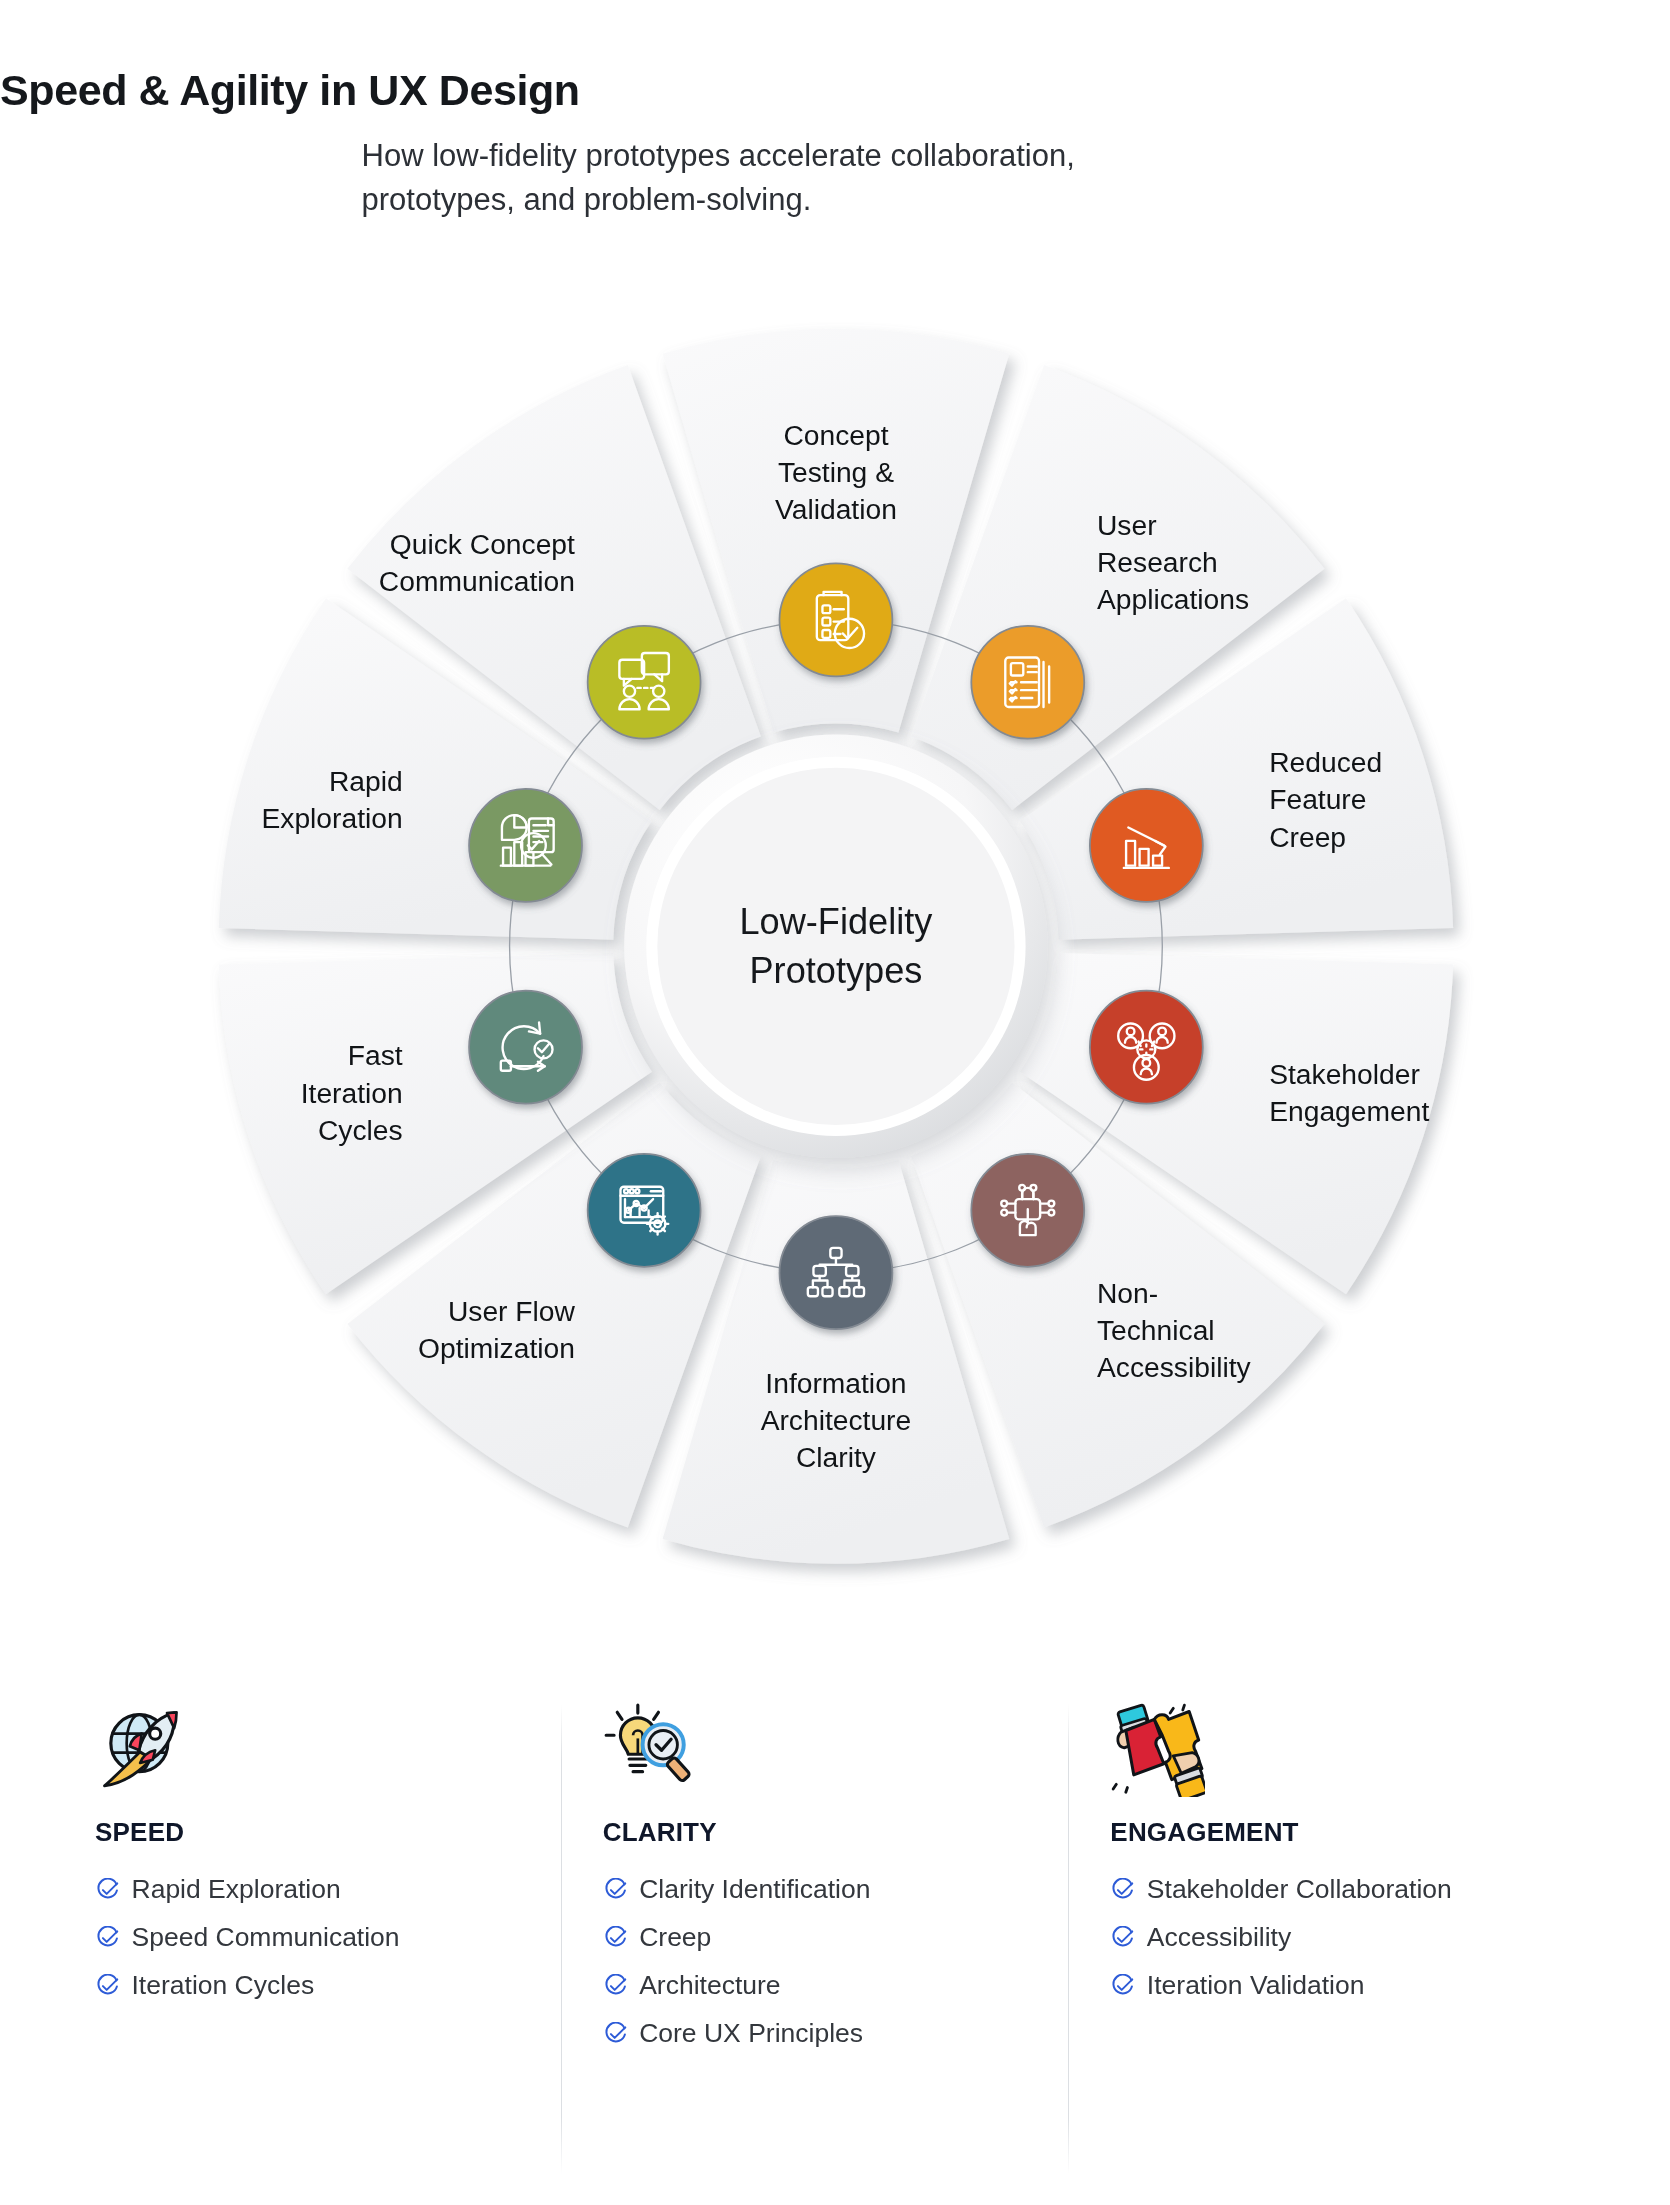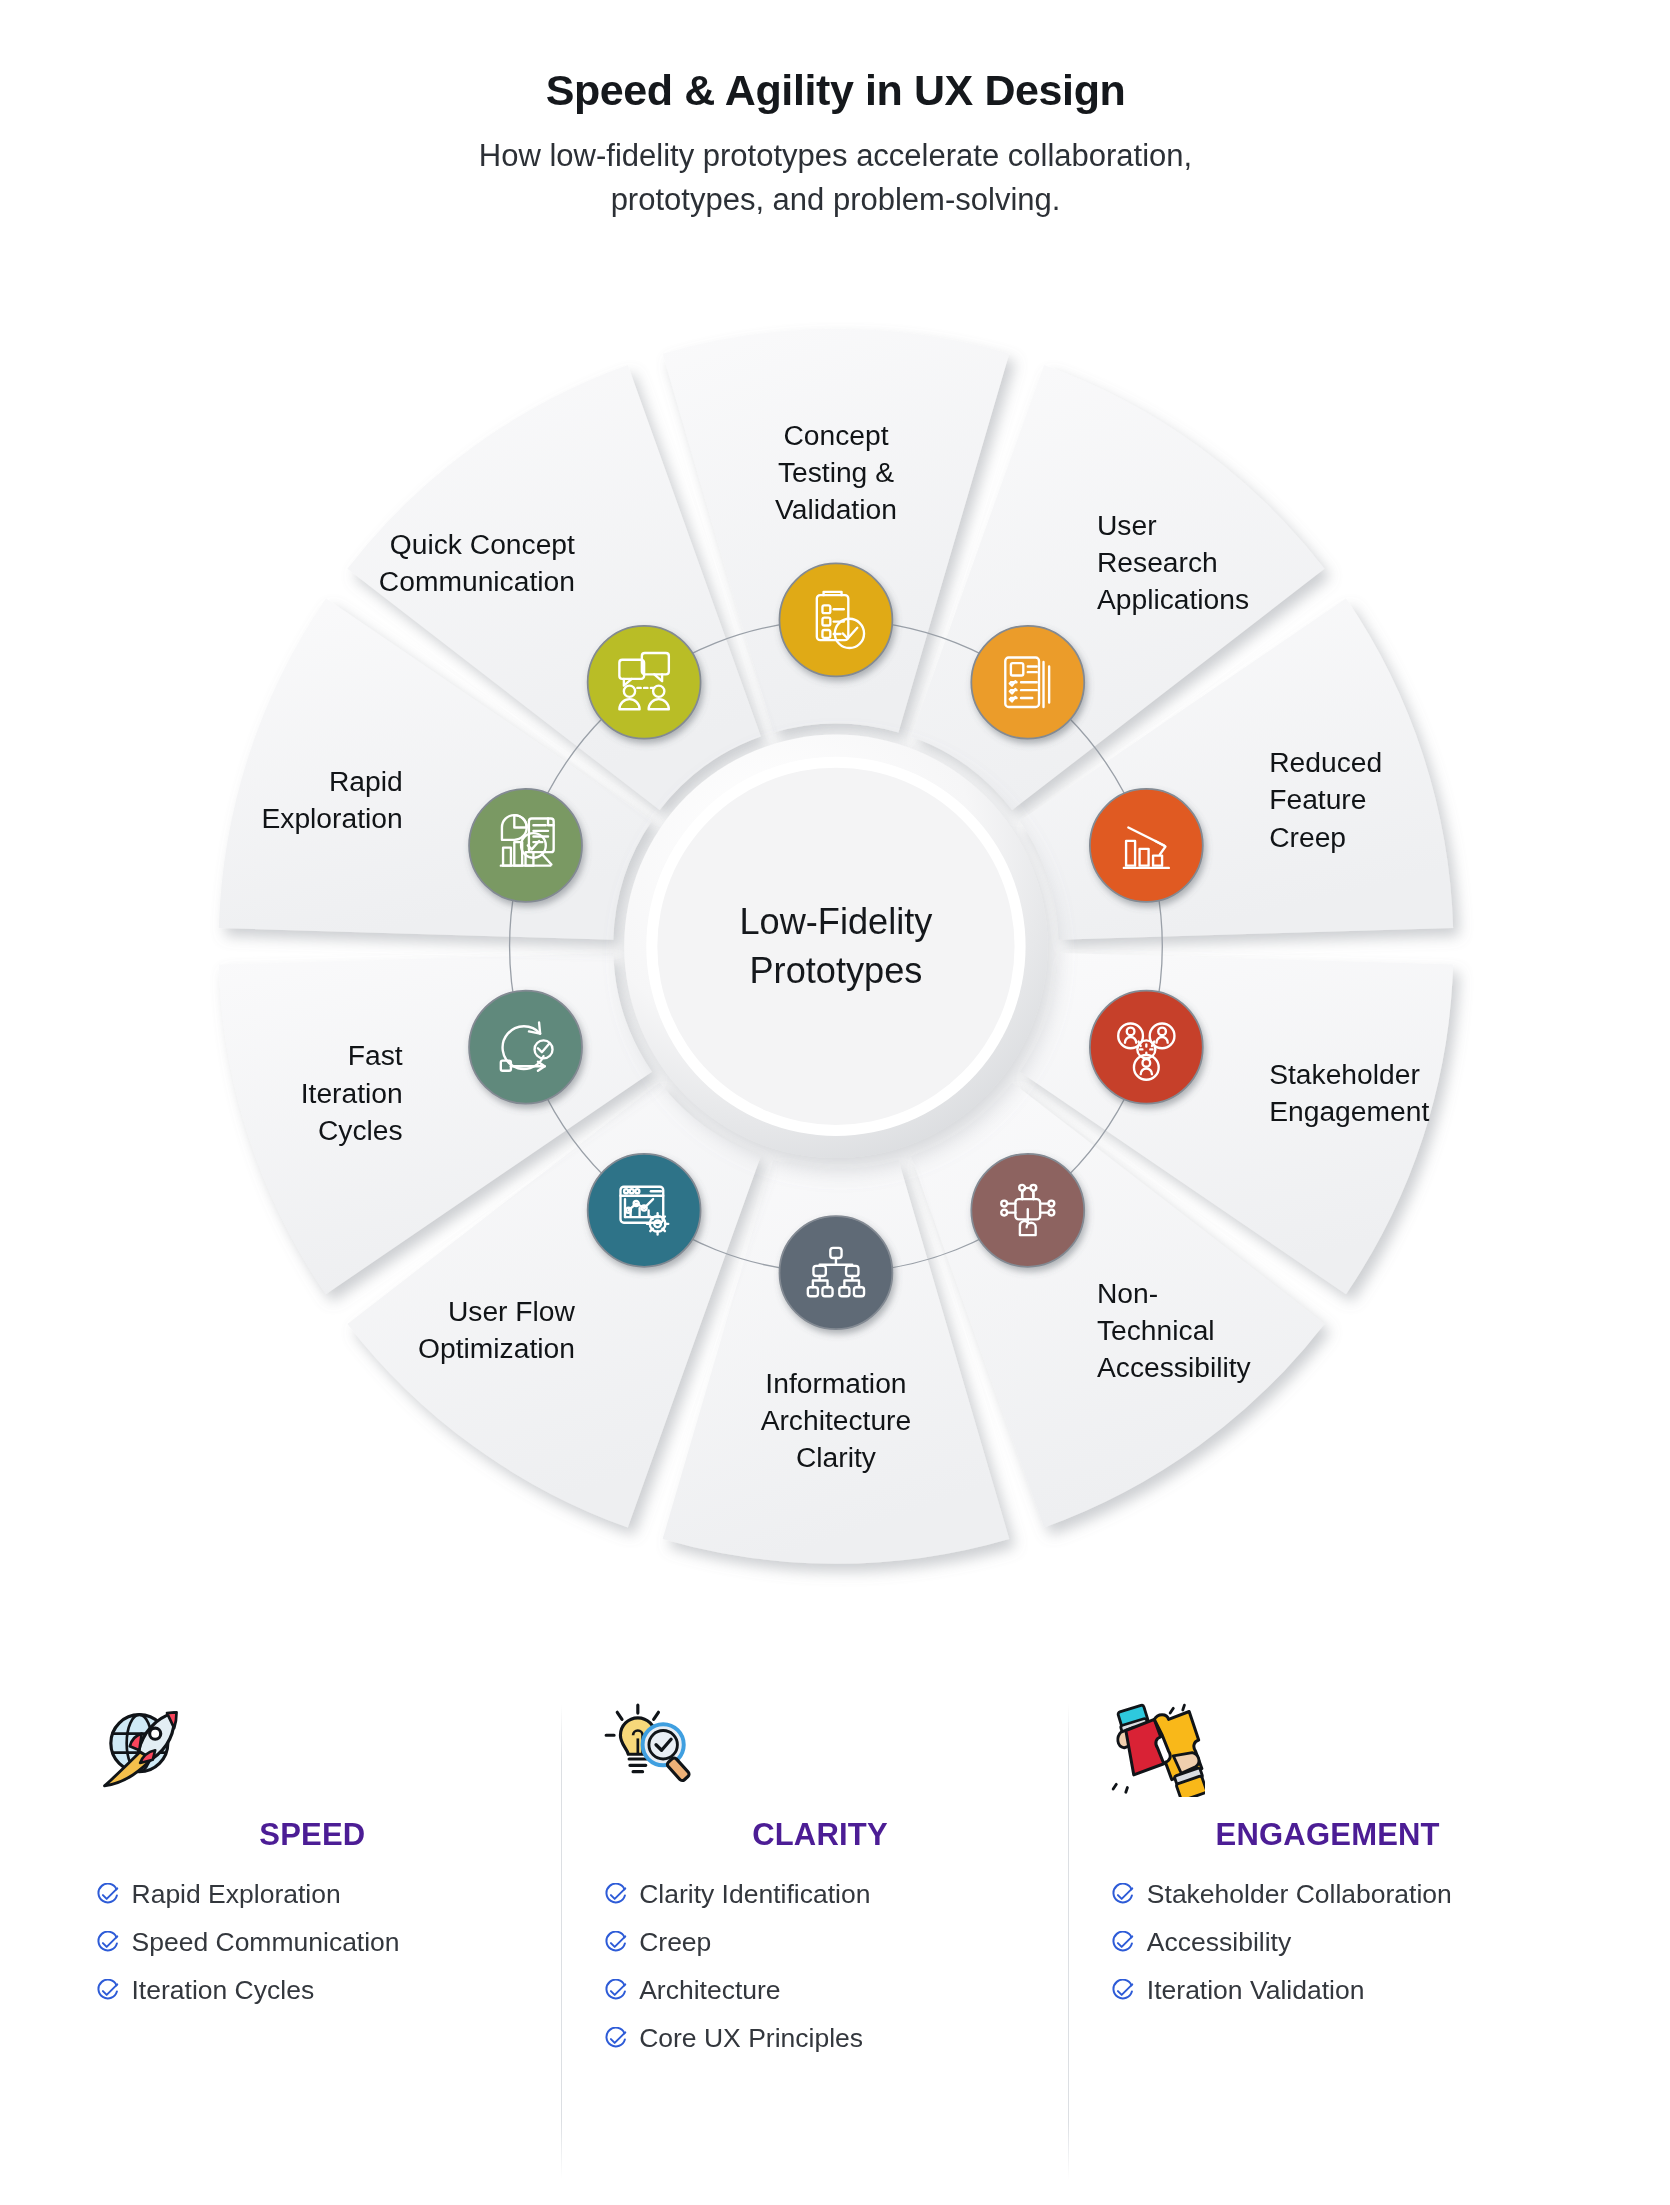--- a/index.html
+++ b/index.html
@@ -6,21 +6,21 @@
   html, body { background: #ffffff; }
   body {
     width: 1671px; height: 2305px;
     font-family: "Liberation Sans", sans-serif;
     color: #111417;
     position: relative;
     overflow: hidden;
   }
 
   
-  .header { text-align: center; padding-top: 67px; }
+  .header { padding-top: 67px; }
   .title {
     font-size: 43px;
     font-weight: 700;
     letter-spacing: -0.4px;
     color: #15181c;
     line-height: 1.1;
   }
   .subtitle {
     margin: 19.4px auto 0;
     font-size: 31px;
@@ -68,26 +68,25 @@
   .col-divider {
     position: absolute;
     top: 15.4px; bottom: -110px;
     left: 0;
     width: 0.9px;
     background: linear-gradient(to bottom, #ffffff 0%, #dcdfe3 12%, #dcdfe3 88%, #ffffff 100%);
   }
   .col-icon { height: 95px; margin-bottom: 19.4px; }
   .col-icon svg { display: block; height: 95px; width: auto; }
   .col-title {
-    font-size: 31px;
+    font-size: 26px;
     font-weight: 700;
     letter-spacing: 0.2px;
-    color: #4c1d95;
+    color: #0f172a;
     margin-bottom: 24px;
-    text-align: center;
   }
   .col-list { list-style: none; }
   .col-item {
     display: flex;
     align-items: flex-start;
     gap: 11.5px;
     font-size: 26.5px;
     font-weight: 400;
     color: #33373d;
     line-height: 1.32;

